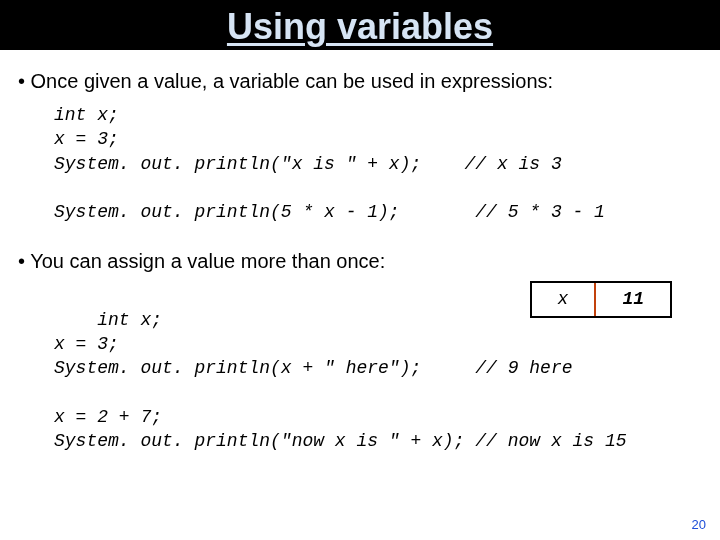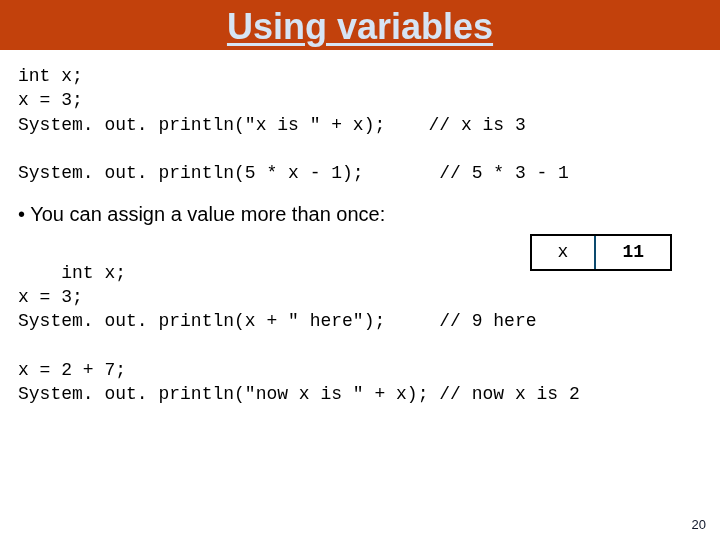--- a/index.html
+++ b/index.html
@@ -5,21 +5,21 @@
   * { margin: 0; padding: 0; box-sizing: border-box; }
   body {
     width: 720px;
     height: 540px;
     background: #ffffff;
     font-family: Arial, Helvetica, sans-serif;
     position: relative;
     overflow: hidden;
   }
   .title-band {
-    background: #c2410c;
+    background: #000000;
     width: 100%;
     padding: 6px 0 2px 0;
     text-align: center;
   }
   .title-text {
     font-size: 36px;
     font-weight: bold;
     color: #d6e4f4;
     text-decoration: underline;
     text-decoration-color: #d6e4f4;
@@ -31,75 +31,78 @@
   }
   .bullet {
     font-size: 20px;
     margin-bottom: 10px;
     margin-top: 6px;
   }
   .code-block {
     font-family: "Courier New", Courier, monospace;
     font-size: 18px;
     white-space: pre;
+    margin-left: 36px;
     line-height: 1.35;
     position: relative;
+    font-style: italic;
   }
   .second-block {
     position: relative;
   }
   .var-box {
     position: absolute;
     right: 30px;
     top: -2px;
     display: flex;
     border: 2px solid #000;
     font-family: "Courier New", Courier, monospace;
     font-size: 18px;
   }
   .var-box .cell {
     padding: 4px 26px;
     text-align: center;
   }
   .var-box .cell + .cell {
-    border-left: 2px solid #0c4a6e;
+    border-left: 2px solid #c2410c;
     font-weight: bold;
   }
   .page-num {
     position: absolute;
     bottom: 8px;
     right: 14px;
     font-size: 13px;
-    color: #0f172a;
+    color: #1d4ed8;
   }
 </style>
 </head>
 <body>
 
 <div class="title-band">
   <span class="title-text">Using variables</span>
 </div>
 
 <div class="content">
 
+  <div class="bullet">• Once given a value, a variable can be used in expressions:</div>
 
   <div class="code-block"><span>int x;</span>
 <span>x = 3;</span>
 <span>System. out. println("x is " + x);</span>    <span>// x is 3</span>
 <span></span>
 <span>System. out. println(5 * x - 1);</span>       <span>// 5 * 3 - 1</span></div>
 
-  <div class="bullet" style="margin-top:18px">• You can assign a value more than once:</div>
+  <div class="bullet" style="margin-top:26px">• You can assign a value more than once:</div>
 
   <div class="code-block second-block">
     <div class="var-box">
       <div class="cell">x</div>
       <div class="cell">11</div>
     </div><span>int x;</span>
 <span>x = 3;</span>
 <span>System. out. println(x + " here");</span>     <span>// 9 here</span>
 <span></span>
 <span>x = 2 + 7;</span>
-<span>System. out. println("now x is " + x);</span> <span>// now x is 2</span></div>
+<span>System. out. println("now x is " + x);</span> <span>// now x is 15</span></div>
 
 </div>
 
 <div class="page-num">20</div>
 
 </body></html>

